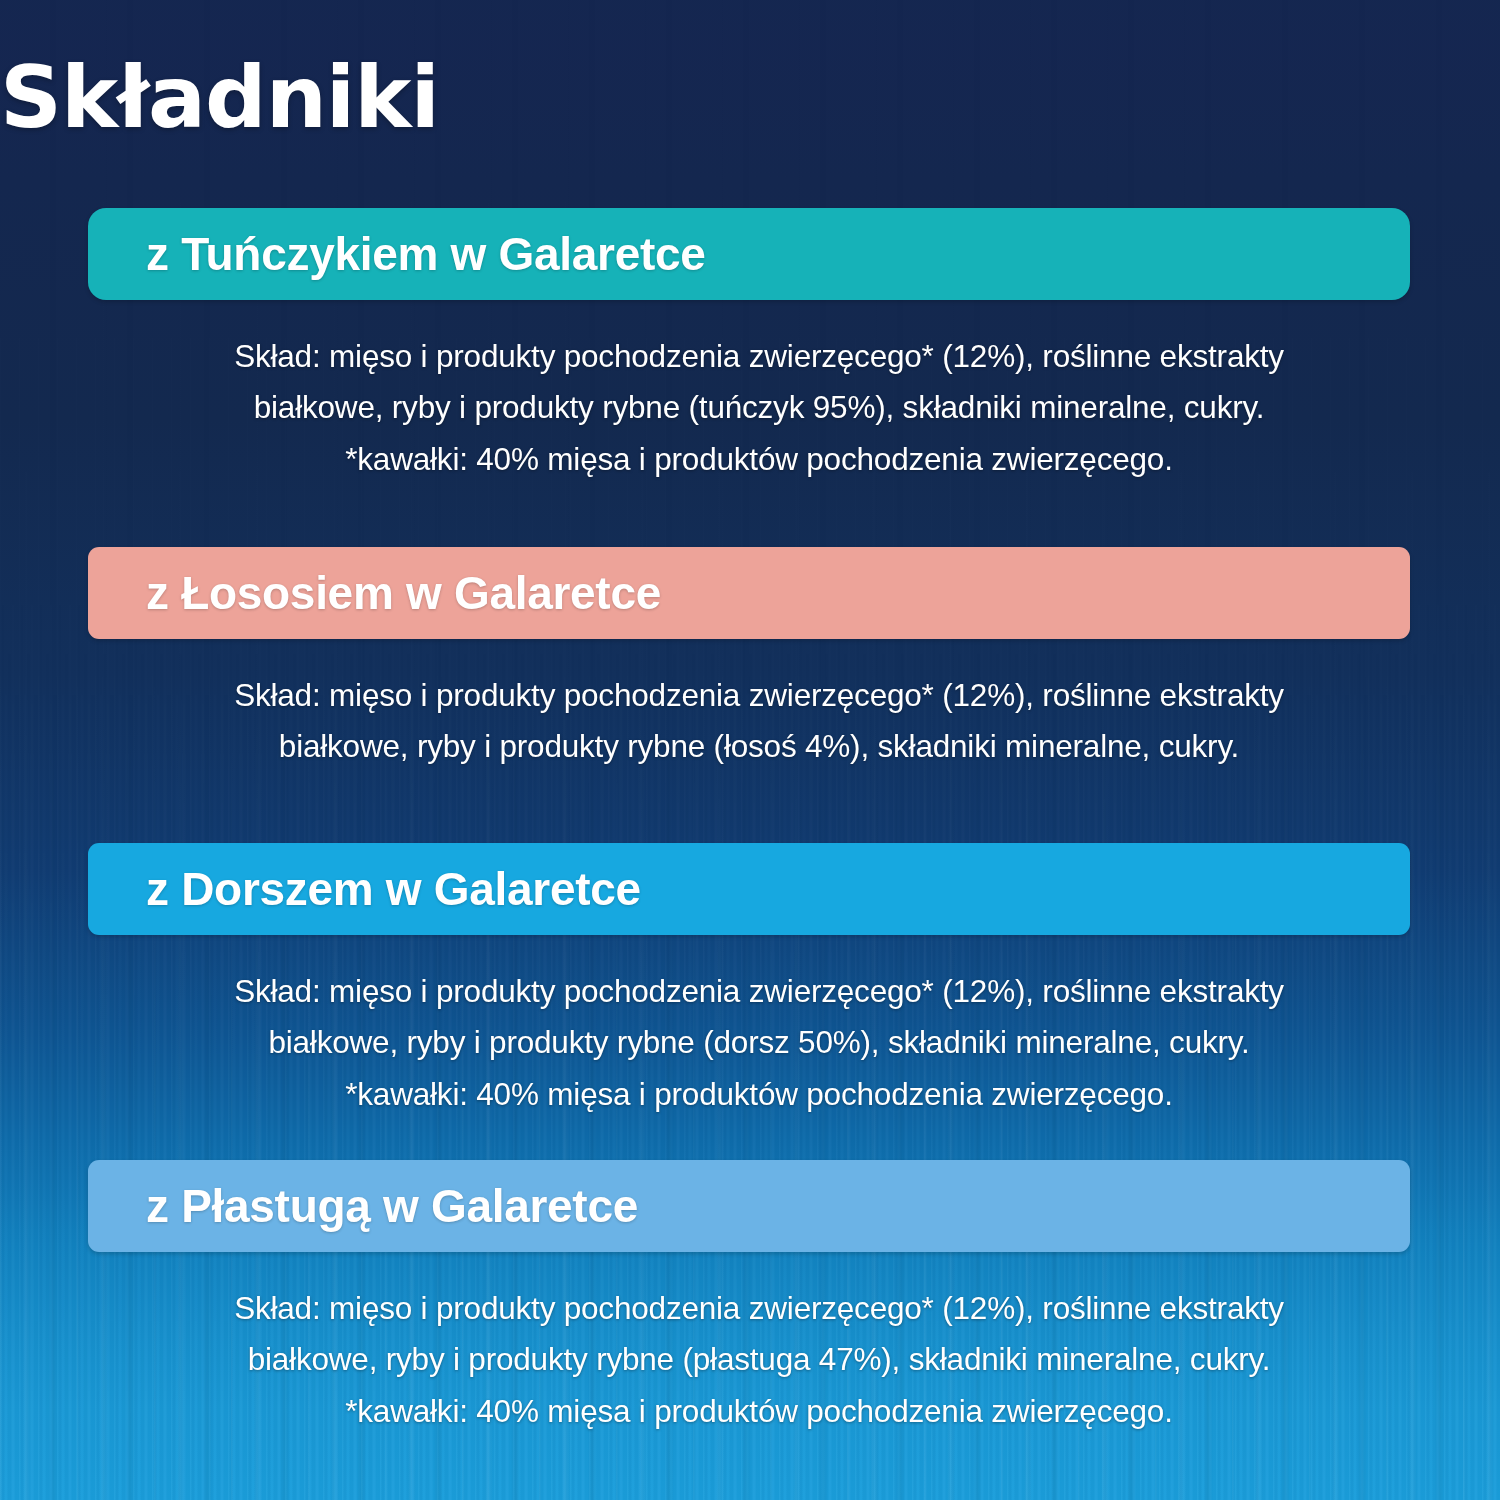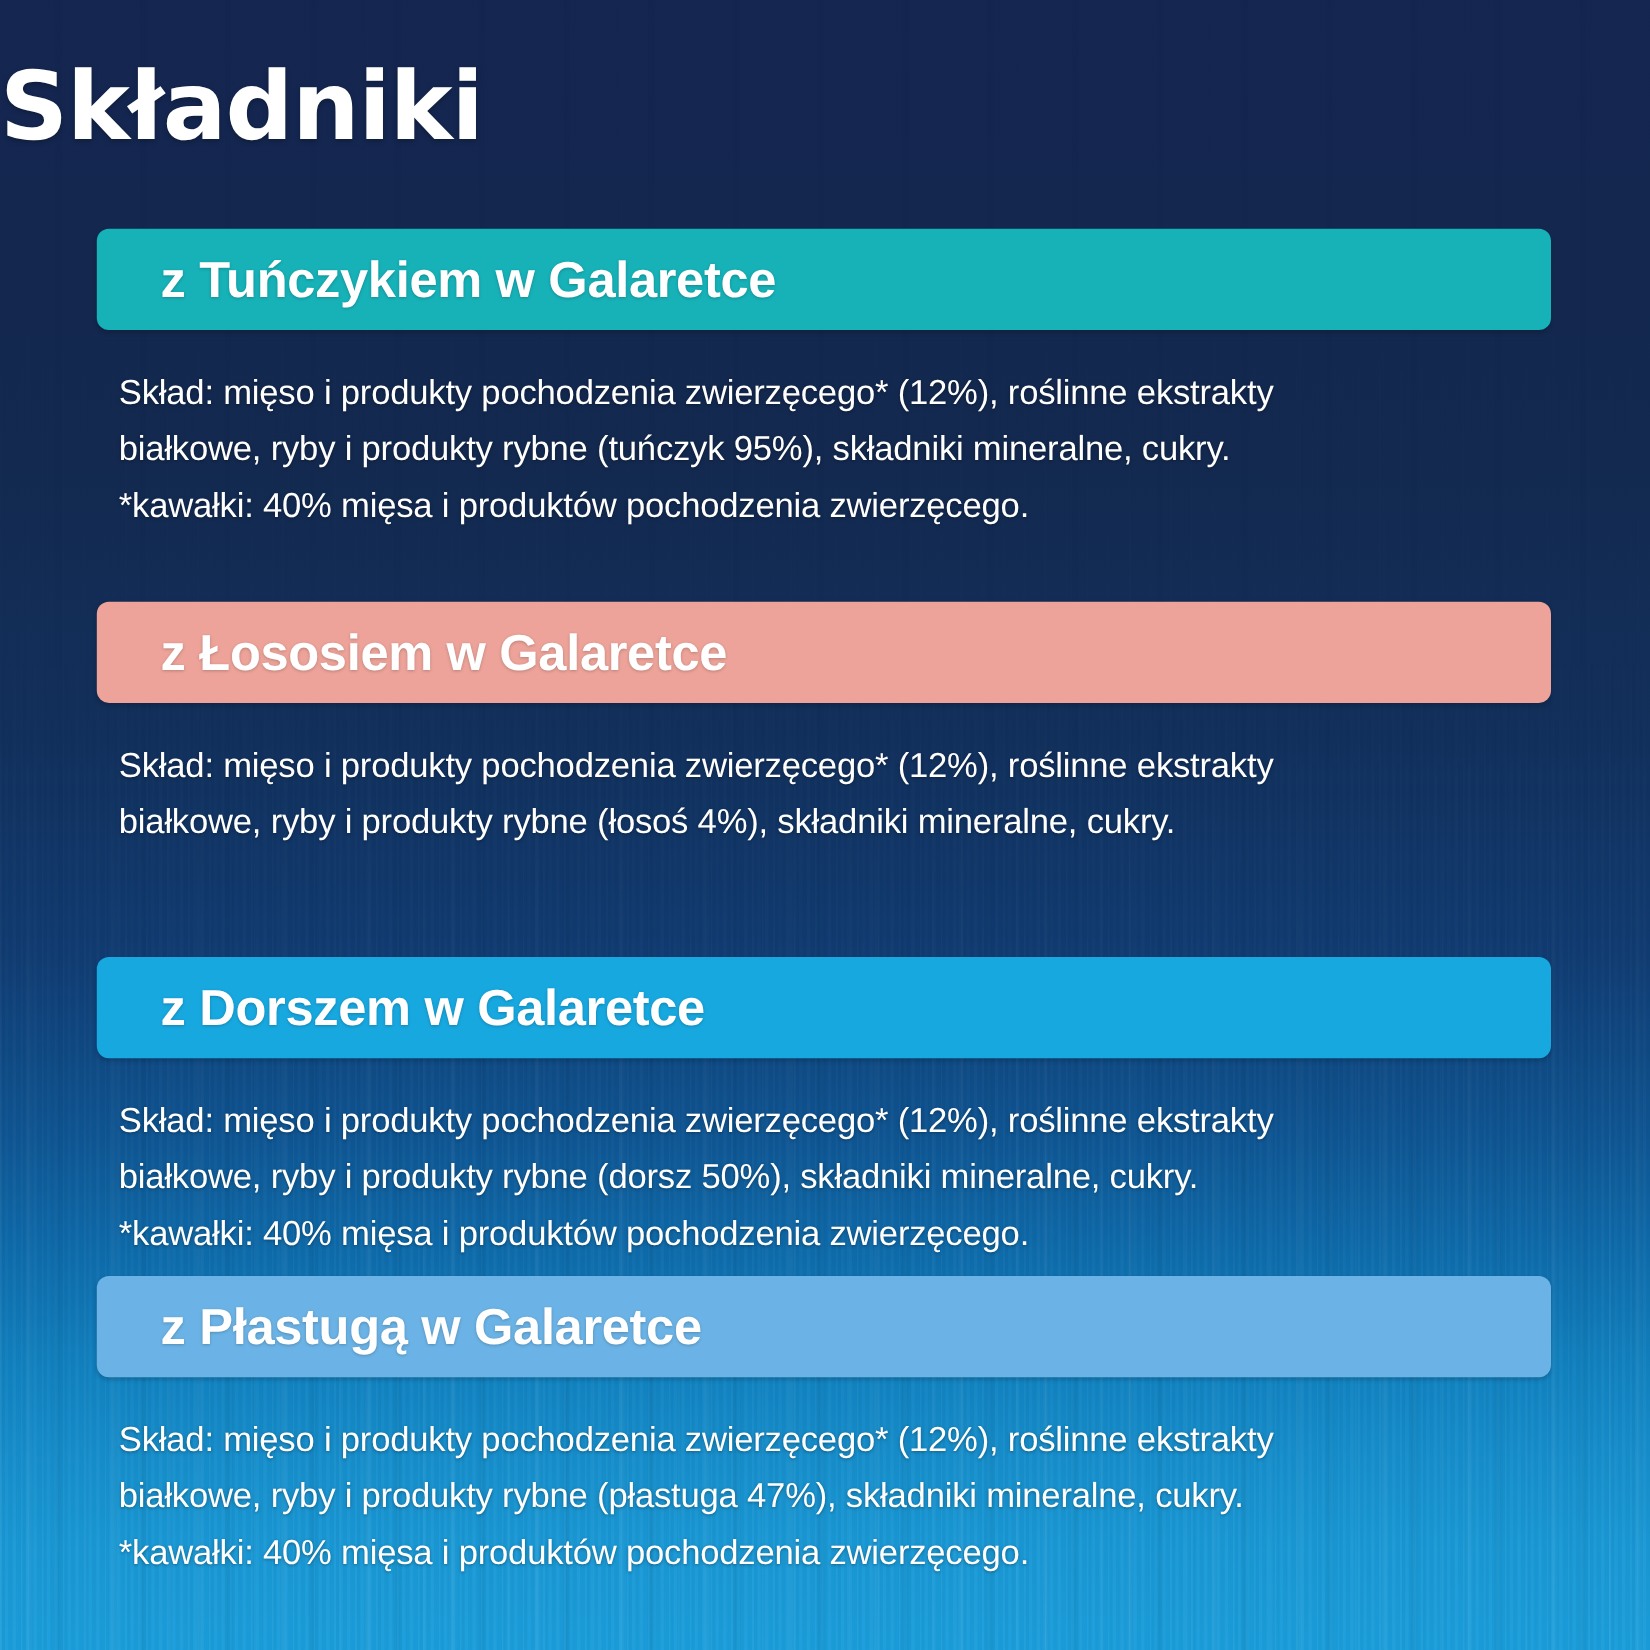--- a/index.html
+++ b/index.html
@@ -133,42 +133,43 @@
     color: #ffffff;
     font-family: "Liberation Sans", sans-serif;
     font-size: 31.5px;
     line-height: 1.44;
     letter-spacing: -0.2px;
     text-shadow: 0 1px 3px rgba(0,0,0,0.35);
     max-width: 1310px;
   }
   .body-text p {
     margin: 0 0 6px 0;
+    text-align: center;
   }
   .body-text p:last-child { margin-bottom: 0; }
 
   
   #section-0 { top: 208px; }
   #section-1 { top: 504px; margin-top: 43px; }
-  #section-2 { top: 870px; }
+  #section-2 { top: 843px; }
   #section-3 { top: 1160px; }
 </style>
 </head>
 <body>
 
 <div class="poster">
   <div class="texture"></div>
   <div class="texture2"></div>
 
   <div class="content">
 
     <div class="page-title">Składniki</div>
 
     <div class="section" id="section-0">
-      <div class="banner" style="background-color: rgb(22, 178, 184);">
+      <div class="banner" style="background-color: rgb(22, 178, 184); border-radius: 18px;">
         <span class="banner-label">z Tuńczykiem w Galaretce</span>
       </div>
       <div class="body-text">
         <p>Skład: mięso i produkty pochodzenia zwierzęcego* (12%), roślinne ekstrakty</p>
         <p>białkowe, ryby i produkty rybne (tuńczyk 95%), składniki mineralne, cukry.</p>
         <p>*kawałki: 40% mięsa i produktów pochodzenia zwierzęcego.</p>
       </div>
     </div>
 
     <div class="section" id="section-1">

